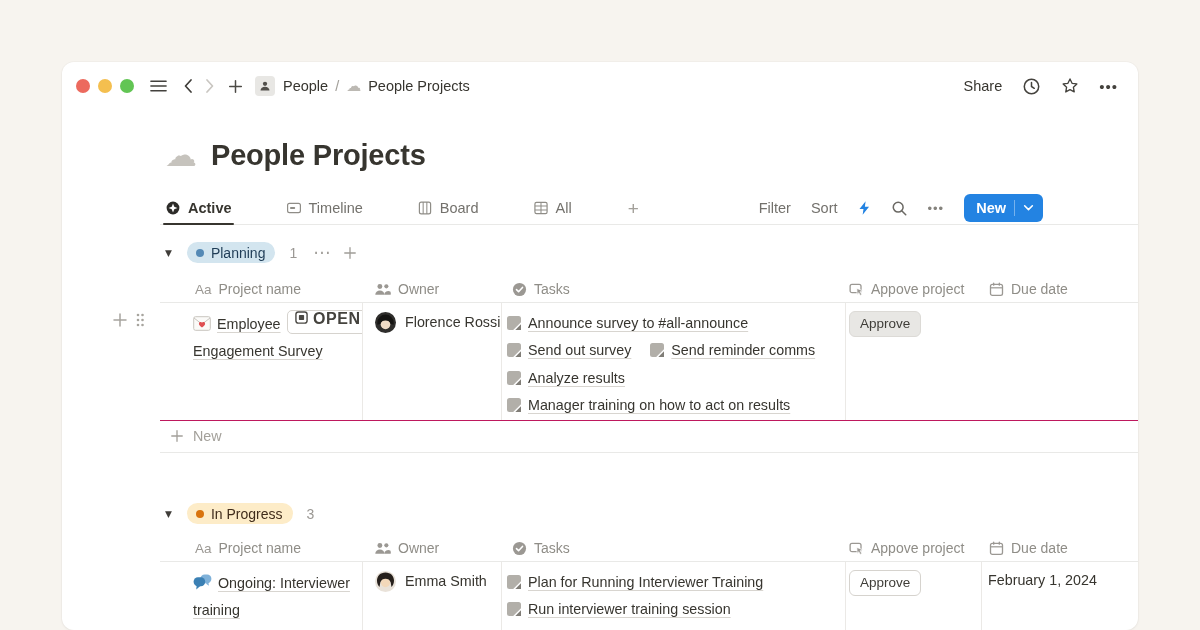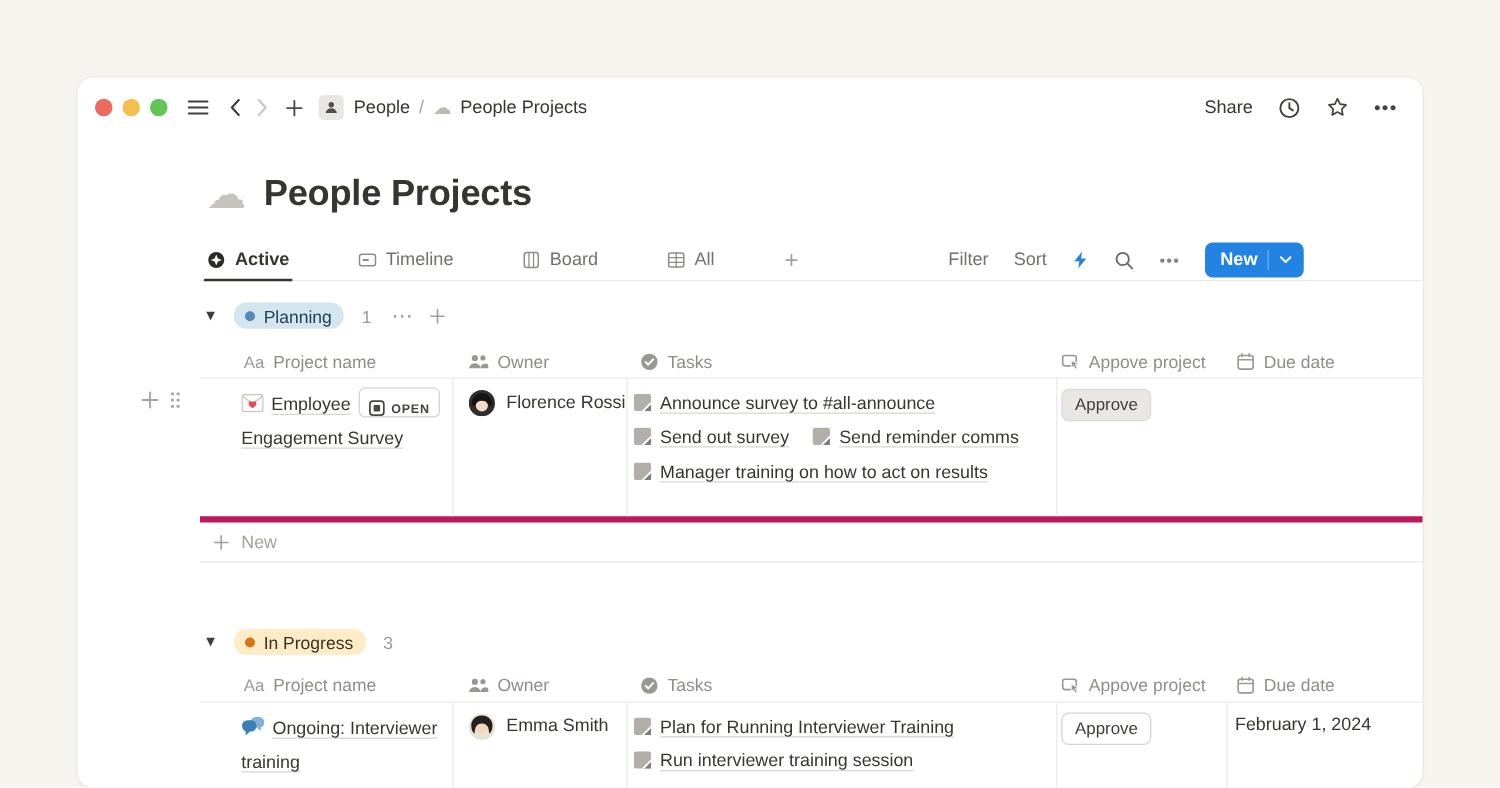--- a/index.html
+++ b/index.html
@@ -62,39 +62,39 @@
 
   
   .table{position:absolute;left:98px;width:980px;}
   .t1{top:214px;} .t2{top:473px;}
   .thead,.trow{display:grid;grid-template-columns:202px 139px 344px 136px 159px;}
   .thead{height:27px;border-bottom:1px solid #e9e9e7;}
   .th{display:flex;align-items:center;gap:7px;font-size:14px;color:#8f8d87;overflow:hidden;}
   .th.c1{padding-left:35px;} .th.c2{padding-left:12px;} .th.c3{padding-left:11px;}
   .th.c4{padding-left:4px;} .th.c5{padding-left:8px;}
   .aa{font-size:13.5px;color:#9b9893;}
-  .trow{border-bottom:5px solid #be185d;position:relative;}
+  .trow{border-bottom:1px solid #be185d;position:relative;}
   .trow .td + .td{border-left:1px solid #ebe9e6;}
   .row1{min-height:115px;} .row2{min-height:96px;}
   .td{overflow:hidden;}
   .td-project{padding:8px 0 0 33px;line-height:27px;font-size:14.3px;font-weight:500;position:relative;}
   .proj-wrap1{width:130px;} .proj-wrap2{width:172px;}
   .td-owner{padding:9px 0 0 12px;display:flex;align-items:flex-start;gap:9px;font-size:14.3px;}
   .owner-name{padding-top:2px;}
   .td-tasks{padding:7px 8px 0 5px;font-size:14.3px;}
   .task-line{line-height:27.4px;white-space:nowrap;}
   .task{white-space:nowrap;margin-right:15px;font-weight:500;}
   .task svg{vertical-align:-2px;margin-right:7px;}
   .td-approve{padding:8px 0 0 3px;}
   .td-due{padding:10px 0 0 6px;font-size:14.3px;white-space:nowrap;}
   .ulink{text-decoration:underline;text-decoration-color:#d8d5d0;text-underline-offset:3px;
     text-decoration-thickness:1px;color:#37352f;}
   .proj-icon{vertical-align:-2px;margin-right:6px;}
   .open-badge{position:absolute;left:127px;top:7px;height:24px;background:#fff;border:1px solid #d6d3ce;
-    border-radius:5px;display:flex;align-items:flex-end;gap:5px;padding:0 7px;font-size:10px;
+    border-radius:5px;display:flex;align-items:flex-start;gap:5px;padding:0 7px;font-size:16px;
     font-weight:700;letter-spacing:.6px;color:#45433e;line-height:1;}
   .approve-btn{display:inline-block;font-size:13.5px;color:#3f3d38;border-radius:6px;
     padding:4px 10px 5px;font-family:inherit;}
   .approve-grey{background:#e8e7e4;border:1px solid #dcdad6;}
   .approve-white{background:#fff;border:1px solid #d6d3ce;}
   .tfoot{height:32px;border-bottom:1px solid #e9e9e7;display:flex;align-items:center;gap:9px;
     padding-left:10px;color:#a3a09a;font-size:14.3px;}
 
   
   .gutter{position:absolute;left:50px;top:250px;display:flex;align-items:center;gap:7px;}
@@ -313,20 +313,25 @@
             <span class="task"><svg width="14" height="14" viewBox="0 0 14 14">
                   <rect x="0" y="0" width="14" height="14" rx="2.5" fill="#b2afa9"></rect>
                   <path d="M6.2 14 L14 6.2 L14 14 Z" fill="#ffffff"></path>
                   <path d="M8.3 14 L14 8.3 L14 14 Z" fill="#807d77"></path>
                 </svg><span class="ulink">Send reminder comms</span></span>
           </div>
           <div class="task-line"><span class="task"><svg width="14" height="14" viewBox="0 0 14 14">
                   <rect x="0" y="0" width="14" height="14" rx="2.5" fill="#b2afa9"></rect>
                   <path d="M6.2 14 L14 6.2 L14 14 Z" fill="#ffffff"></path>
                   <path d="M8.3 14 L14 8.3 L14 14 Z" fill="#807d77"></path>
+                </svg><span class="ulink">Analyze results</span></span></div>
+          <div class="task-line"><span class="task"><svg width="14" height="14" viewBox="0 0 14 14">
+                  <rect x="0" y="0" width="14" height="14" rx="2.5" fill="#b2afa9"></rect>
+                  <path d="M6.2 14 L14 6.2 L14 14 Z" fill="#ffffff"></path>
+                  <path d="M8.3 14 L14 8.3 L14 14 Z" fill="#807d77"></path>
                 </svg><span class="ulink">Manager training on how to act on results</span></span></div>
         </div>
         <div class="td td-approve">
           <span class="approve-btn approve-grey">Approve</span>
         </div>
       </div>
 
       <div class="tfoot">
         <svg width="14" height="14" viewBox="0 0 16 16">
             <path d="M8 2V14 M2 8H14" stroke="#a3a09a" stroke-width="1.5" stroke-linecap="round"></path>

